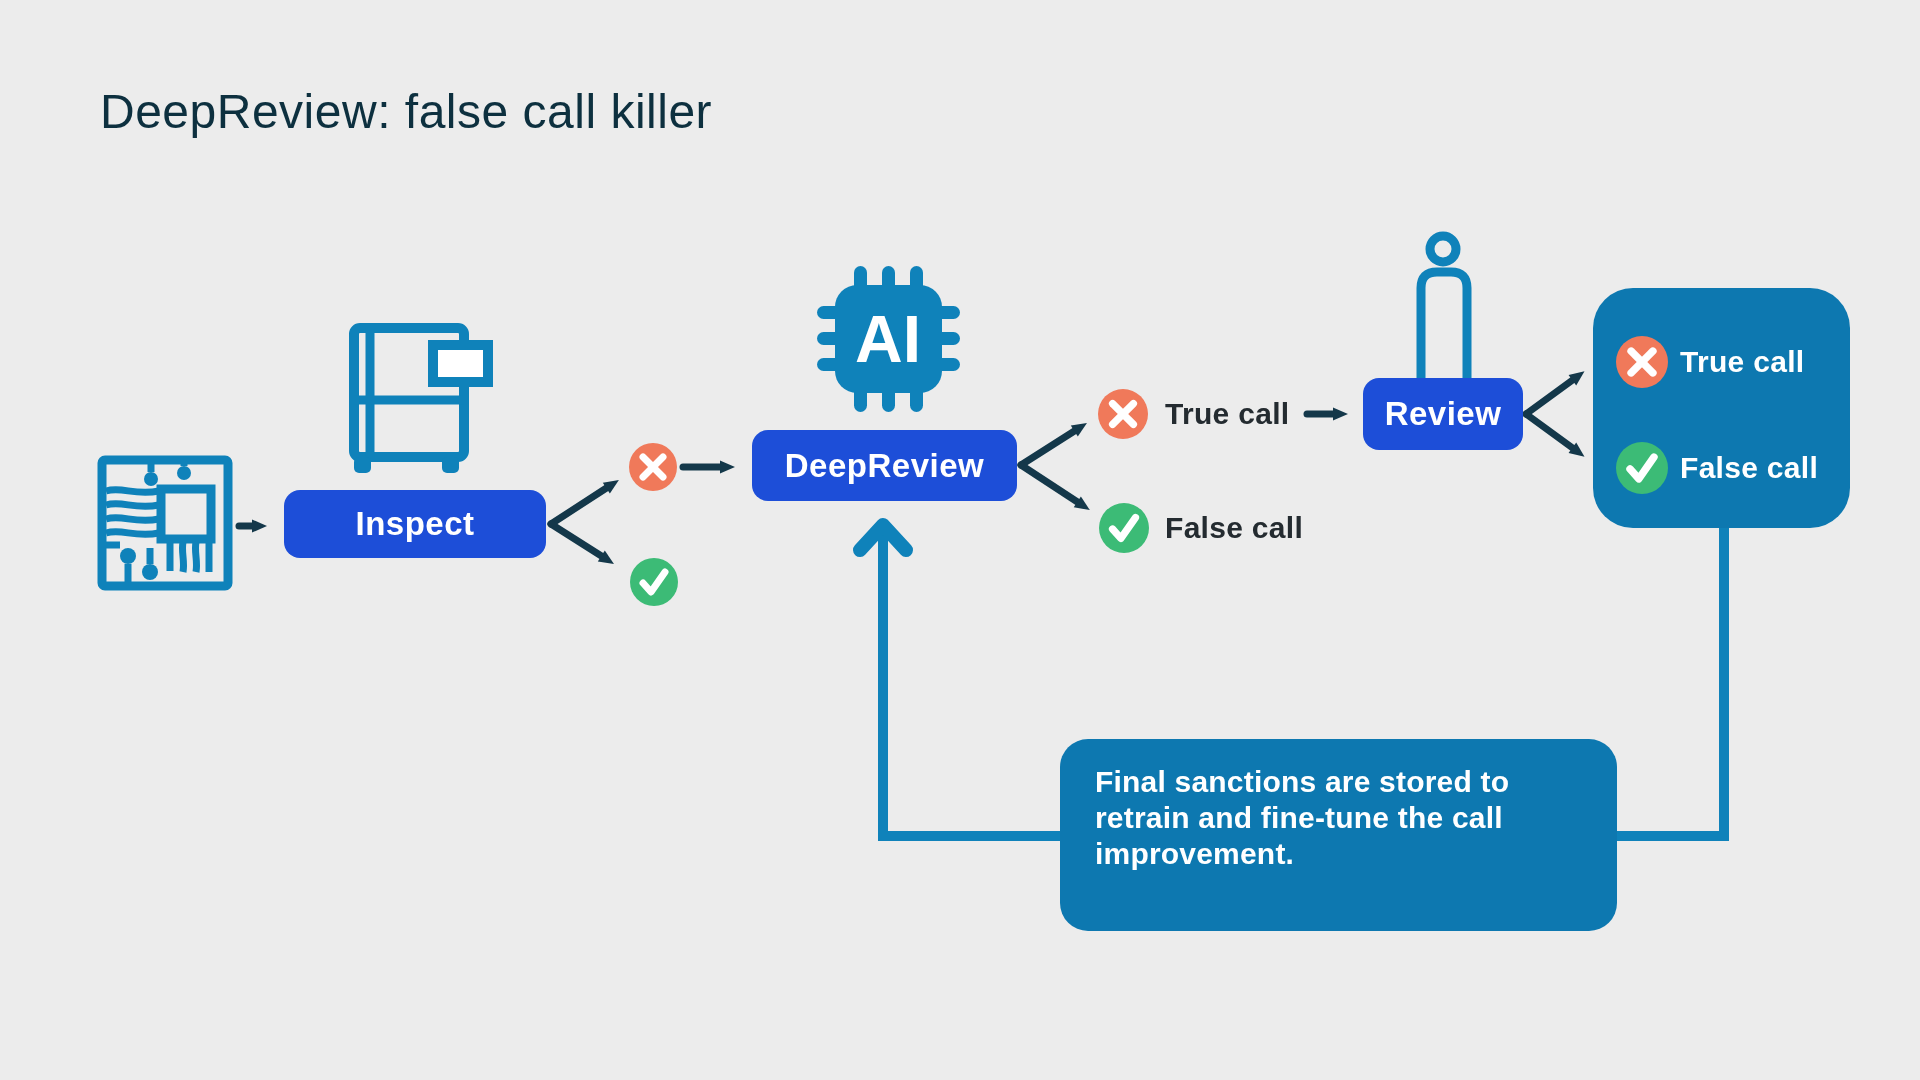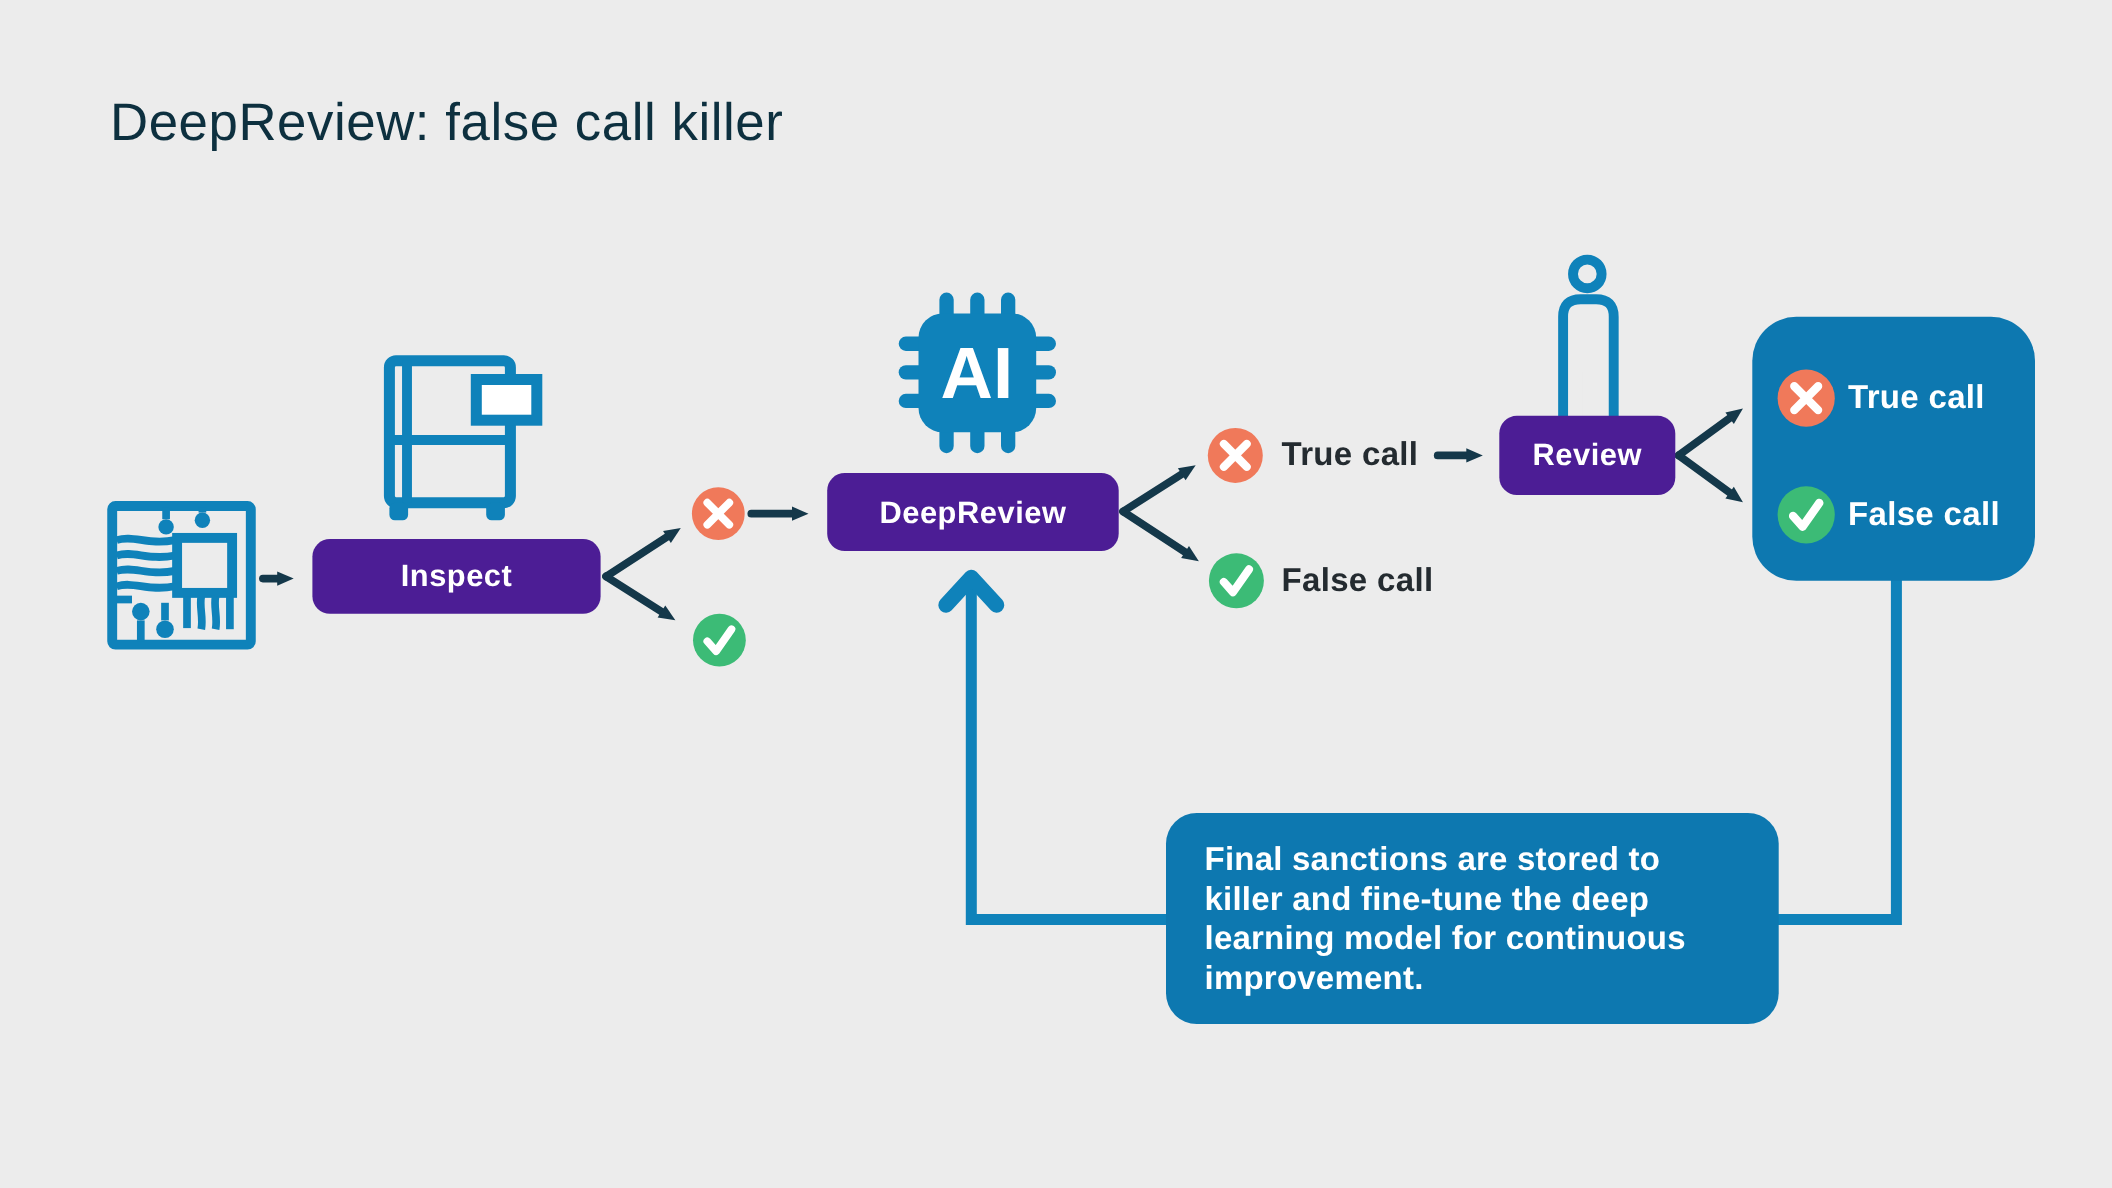--- a/index.html
+++ b/index.html
@@ -9,21 +9,21 @@
     font-family:"Liberation Sans", sans-serif;
   }
   .stage{position:absolute;left:0;top:0;width:1920px;height:1080px;}
   svg.layer{position:absolute;left:0;top:0;}
   .title{
     position:absolute;left:100px;top:84px;
     font-size:48px;font-weight:normal;letter-spacing:.5px;color:#0d303f;
   }
   .pill{
     position:absolute;display:flex;align-items:center;justify-content:center;
-    background:#4c1d95;color:#ffffff;font-weight:bold;font-size:28px;
+    background:#1d4ed8;color:#ffffff;font-weight:bold;font-size:33px;
     border-radius:16px;letter-spacing:.5px;
   }
   .pill.inspect{left:284px;top:490px;width:262px;height:68px;}
   .pill.deepreview{left:752px;top:430px;width:265px;height:71px;}
   .pill.review{left:1363px;top:378px;width:160px;height:72px;}
   .midlabel{
     position:absolute;height:36px;display:flex;align-items:center;
     font-size:30px;font-weight:bold;color:#242b30;letter-spacing:.3px;
   }
   .midlabel.true{left:1165px;top:396px;}
@@ -202,18 +202,17 @@
         <svg width="52" height="52" viewBox="0 0 48 48">
           <path d="M13,25 L21,34 L35,14" stroke="#ffffff" stroke-width="7" fill="none" stroke-linecap="round" stroke-linejoin="round"></path>
         </svg>
       </div>
       <div class="lbl">False call</div>
     </div>
   </div>
 
   <div class="notebox">
     <div class="line">Final sanctions are stored to</div>
-    <div class="line">killer and fine-tune the deep</div>
-    <div class="line">learning model for continuous</div>
+    <div class="line">retrain and fine-tune the call</div>
     <div class="line">improvement.</div>
   </div>
 
 </div>
 
 </body></html>

